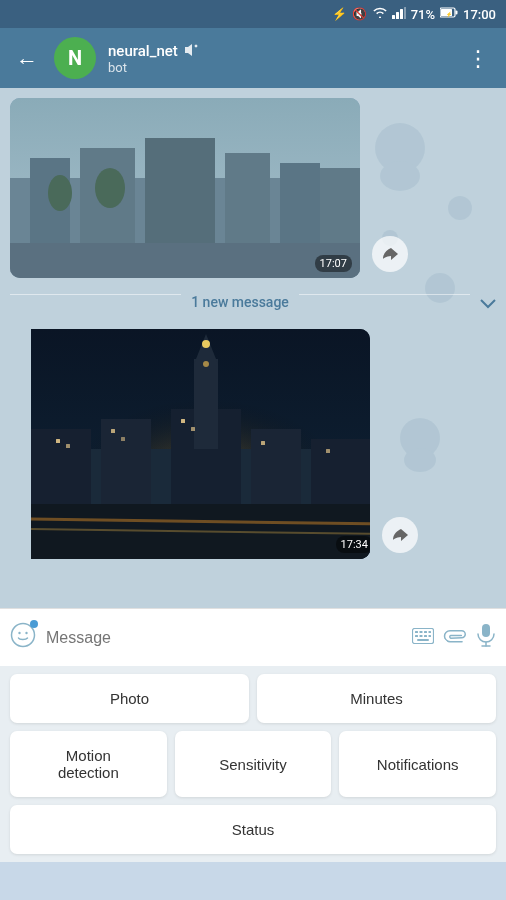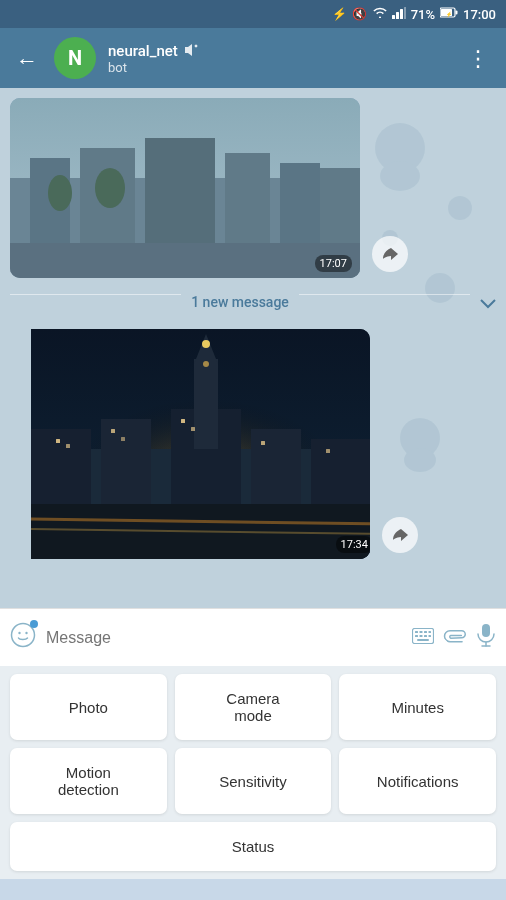--- a/index.html
+++ b/index.html
@@ -503,22 +503,20 @@
       <path d="M2 11a8 8 0 0016 0" stroke="#8ab4c8" stroke-width="1.5" fill="none" stroke-linecap="round"></path>
       <line x1="10" y1="19" x2="10" y2="23" stroke="#8ab4c8" stroke-width="1.5" stroke-linecap="round"></line>
       <line x1="6" y1="23" x2="14" y2="23" stroke="#8ab4c8" stroke-width="1.5" stroke-linecap="round"></line>
     </svg>
   </span>
 </div>
 
 <div class="action-grid">
   <div class="action-row">
     <button class="action-btn">Photo</button>
-    <button class="action-btn" style="white-space:pre-line;">Camera
-mode</button>
     <button class="action-btn">Minutes</button>
   </div>
   <div class="action-row">
     <button class="action-btn" style="white-space:pre-line;">Motion
 detection</button>
     <button class="action-btn">Sensitivity</button>
     <button class="action-btn">Notifications</button>
   </div>
   <div class="action-row">
     <button class="action-btn full-width">Status</button>

